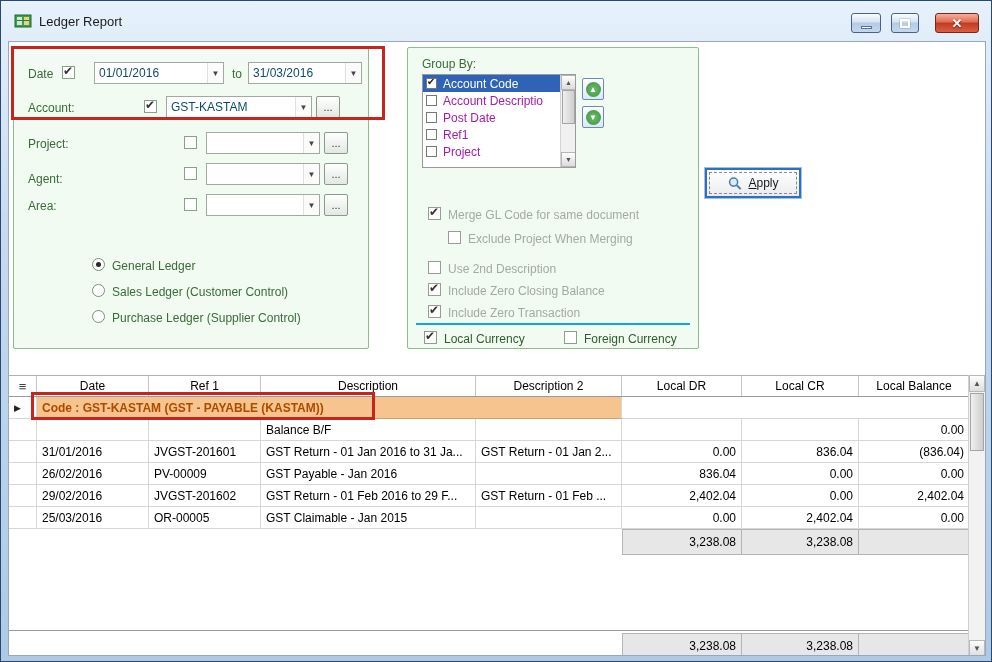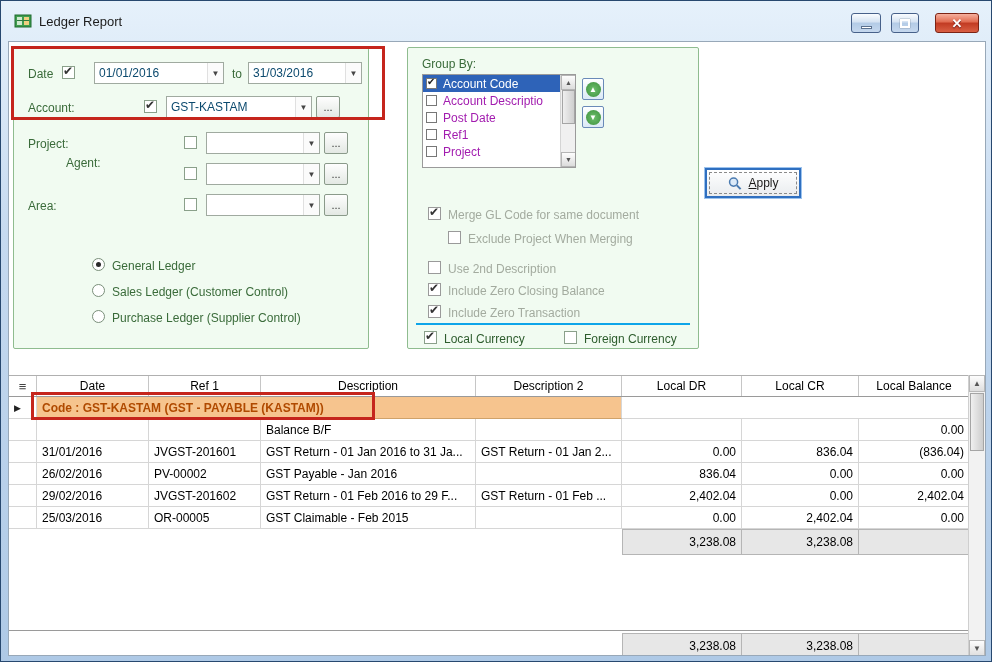--- a/index.html
+++ b/index.html
@@ -180,21 +180,21 @@
       <div class="btn-ellipsis" style="left:302px;top:48px;">...</div>
 
       <span class="glabel" style="left:14px;top:89px;">Project:</span>
       <span class="cb" style="left:170px;top:88px;"></span>
       <div class="combo" style="left:192px;top:84px;width:114px;">
         <span class="val"></span>
         <span class="arrow">▼</span>
       </div>
       <div class="btn-ellipsis" style="left:310px;top:84px;">...</div>
 
-      <span class="glabel" style="left:14px;top:108px;margin-left:38px;">Agent:</span>
+      <span class="glabel" style="left:14px;top:124px;">Agent:</span>
       <span class="cb" style="left:170px;top:119px;"></span>
       <div class="combo" style="left:192px;top:115px;width:114px;">
         <span class="val"></span>
         <span class="arrow">▼</span>
       </div>
       <div class="btn-ellipsis" style="left:310px;top:115px;">...</div>
 
       <span class="glabel" style="left:14px;top:151px;">Area:</span>
       <span class="cb" style="left:170px;top:150px;"></span>
       <div class="combo" style="left:192px;top:146px;width:114px;">
@@ -320,21 +320,21 @@
         <div class="cell c3">GST Return - 01 Jan 2016 to 31 Ja...</div>
         <div class="cell c4">GST Return - 01 Jan 2...</div>
         <div class="cell c5 num">0.00</div>
         <div class="cell c6 num">836.04</div>
         <div class="cell c7 num">(836.04)</div>
       </div>
 
       <div class="grow">
         <div class="cell c0"></div>
         <div class="cell c1">26/02/2016</div>
-        <div class="cell c2">PV-00002</div>
+        <div class="cell c2">PV-00009</div>
         <div class="cell c3">GST Payable - Jan 2016</div>
         <div class="cell c4"></div>
         <div class="cell c5 num">836.04</div>
         <div class="cell c6 num">0.00</div>
         <div class="cell c7 num">0.00</div>
       </div>
 
       <div class="grow">
         <div class="cell c0"></div>
         <div class="cell c1">29/02/2016</div>
@@ -343,21 +343,21 @@
         <div class="cell c4">GST Return - 01 Feb ...</div>
         <div class="cell c5 num">2,402.04</div>
         <div class="cell c6 num">0.00</div>
         <div class="cell c7 num">2,402.04</div>
       </div>
 
       <div class="grow">
         <div class="cell c0"></div>
         <div class="cell c1">25/03/2016</div>
         <div class="cell c2">OR-00005</div>
-        <div class="cell c3">GST Claimable - Feb 2015</div>
+        <div class="cell c3">GST Claimable - Jan 2015</div>
         <div class="cell c4"></div>
         <div class="cell c5 num">0.00</div>
         <div class="cell c6 num">2,402.04</div>
         <div class="cell c7 num">0.00</div>
       </div>
 
       <div class="totrow">
         <div class="totspacer"></div>
         <div class="totcell c5 first">3,238.08</div>
         <div class="totcell c6">3,238.08</div>

